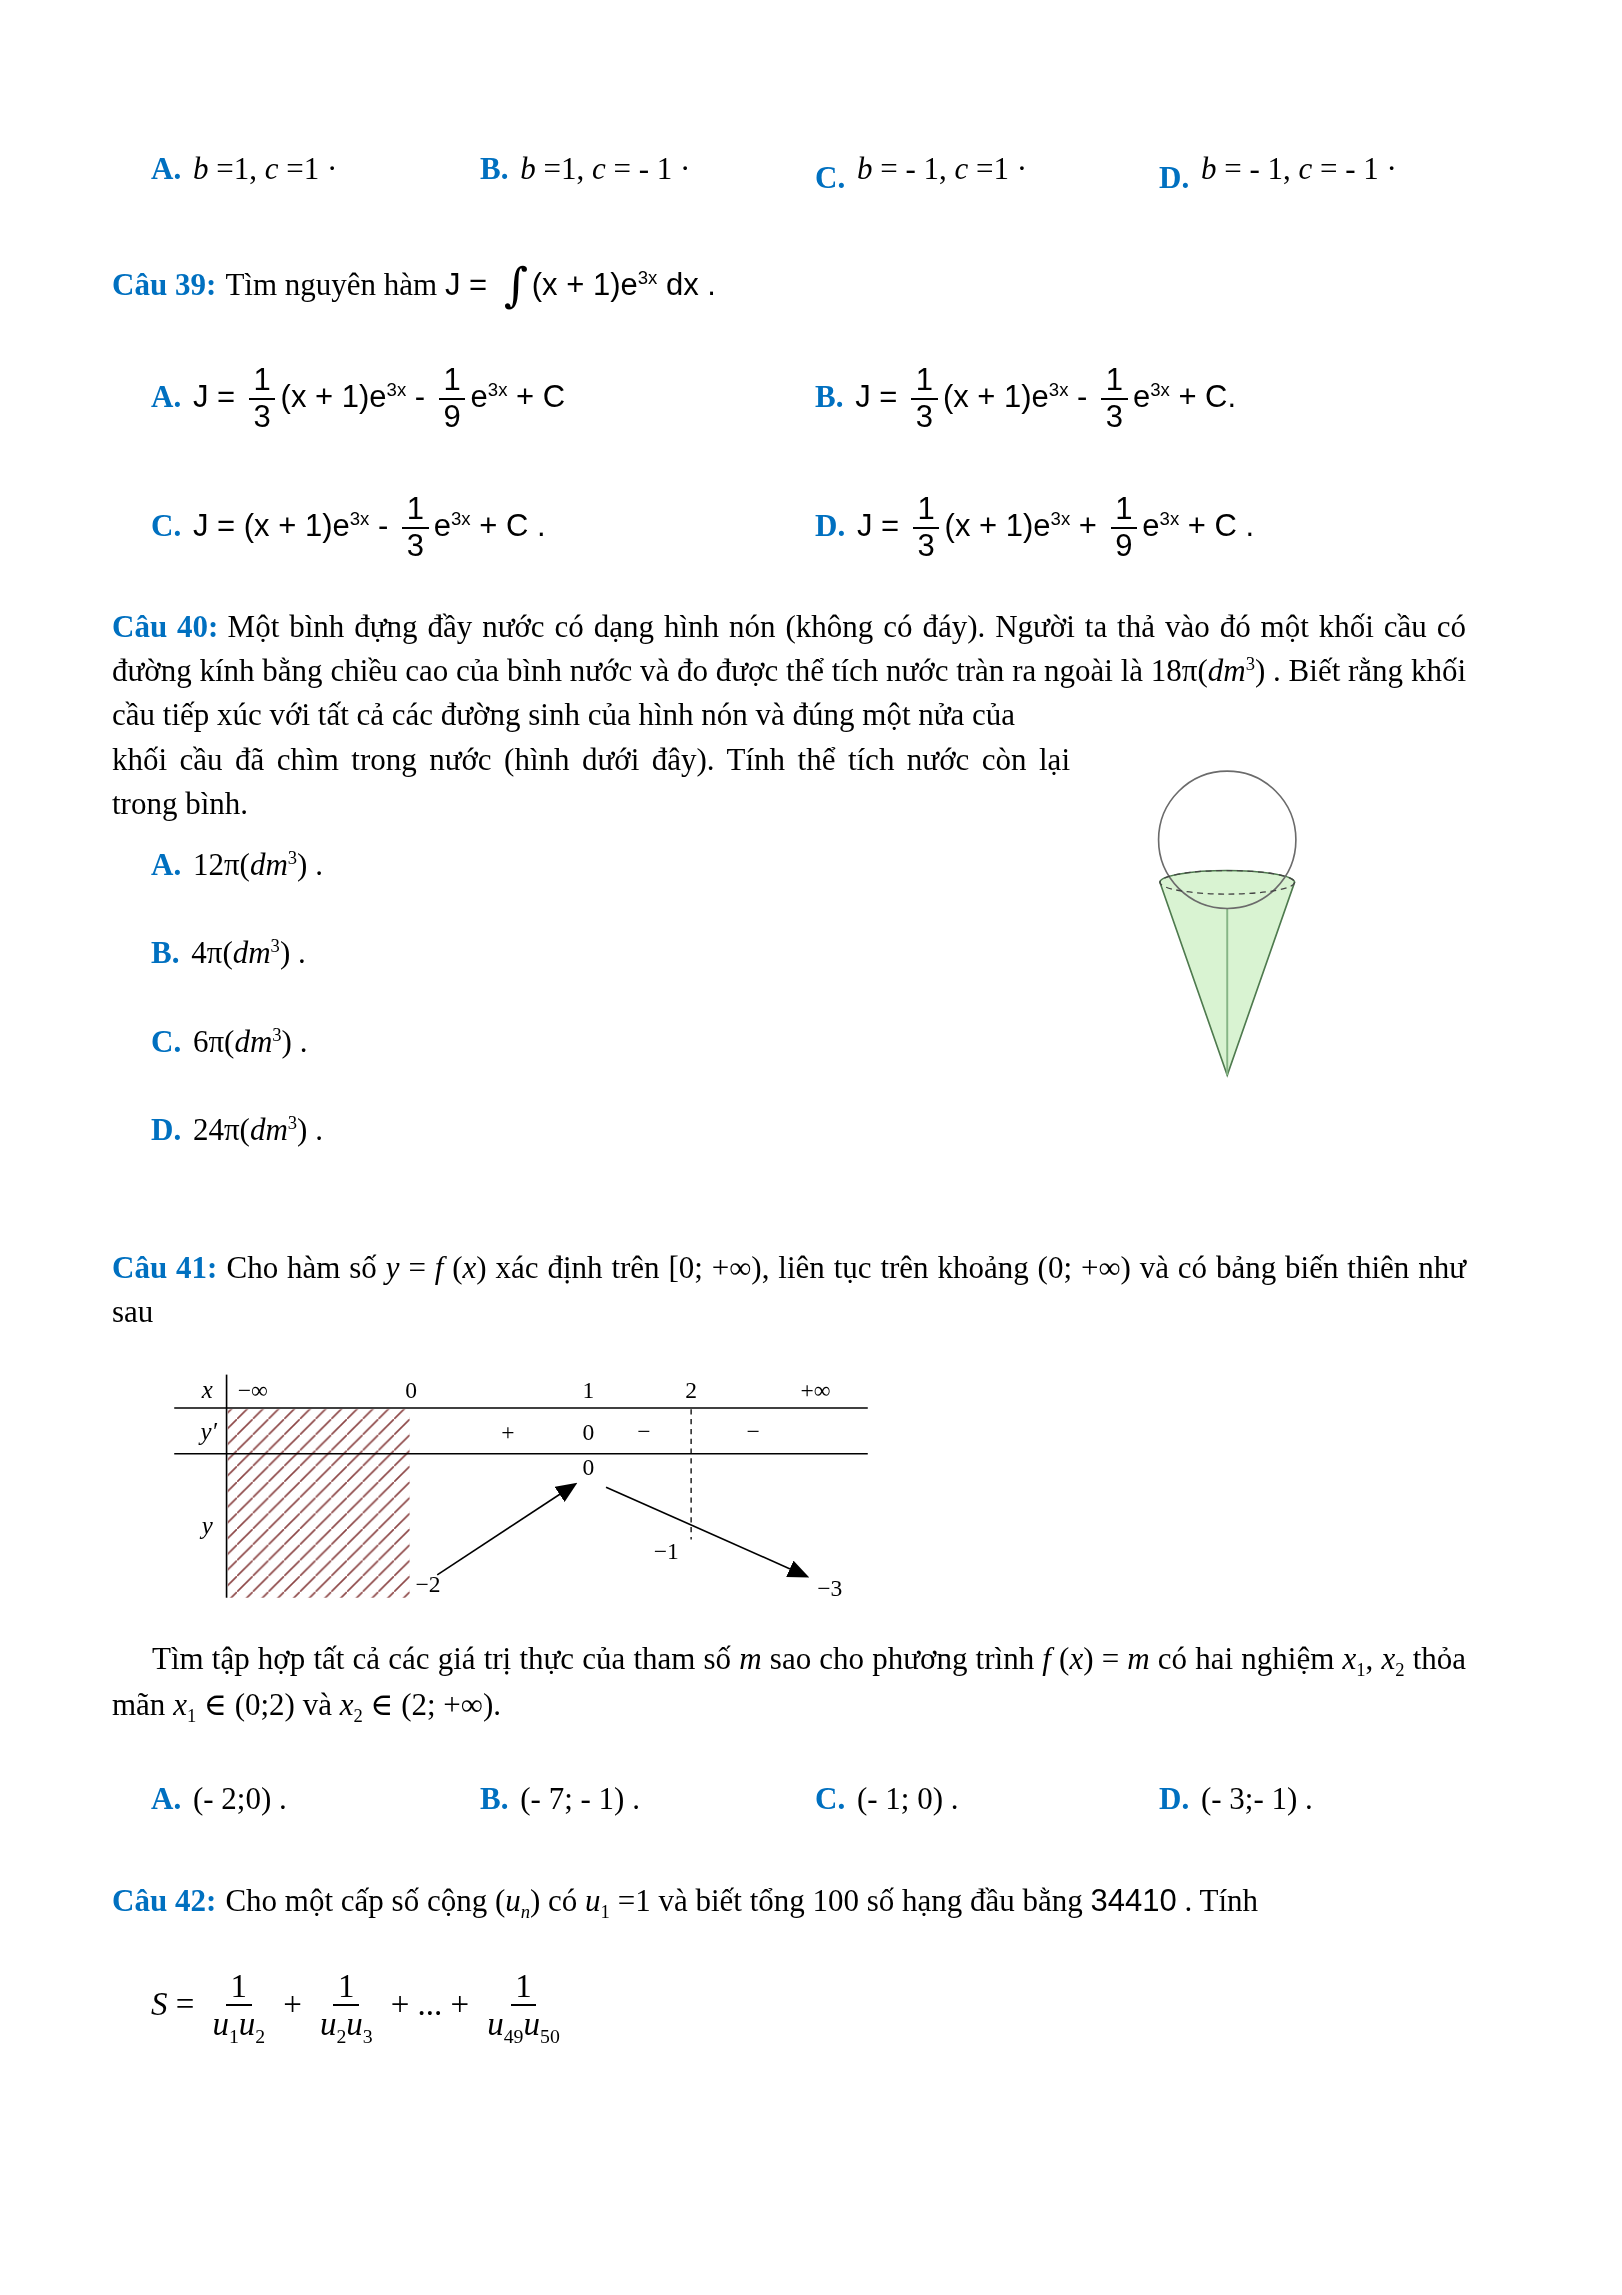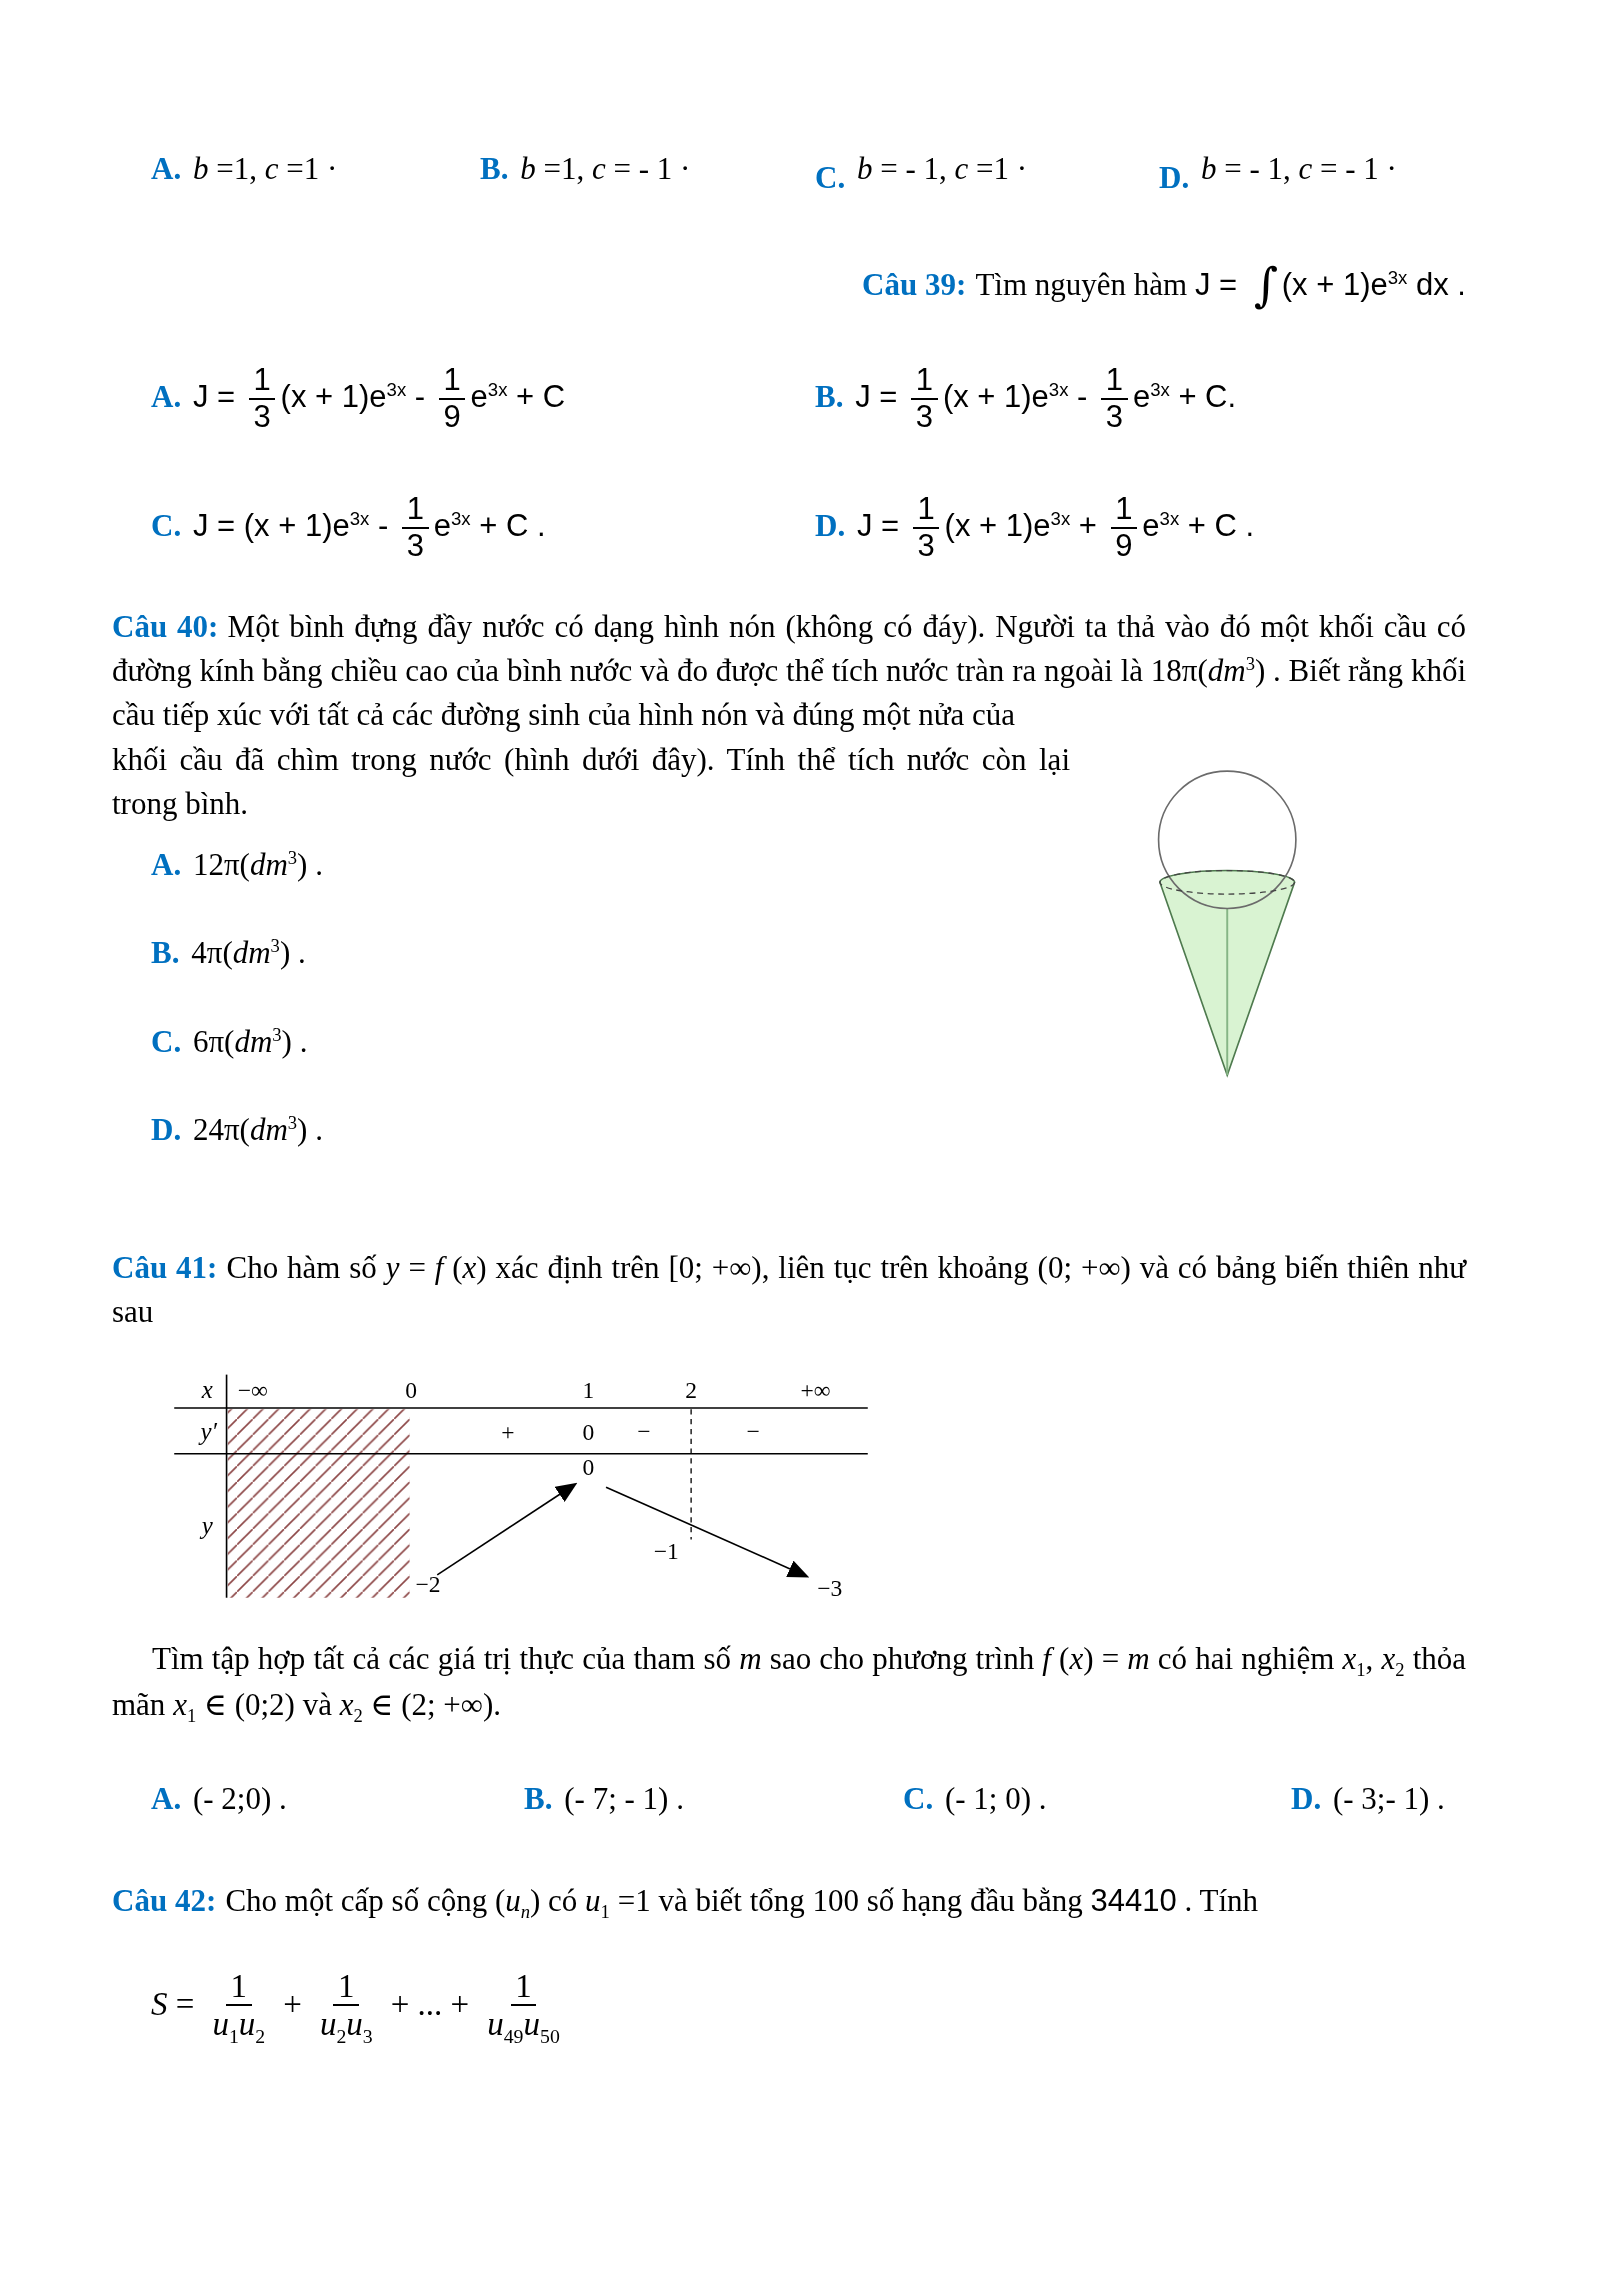--- a/index.html
+++ b/index.html
@@ -10,21 +10,21 @@
     font-size:31px; color:#000;
   }
   .page { width:100%; height:100%; padding:151px 157px 0 112px; }
 
   .qlabel { color:#0070c0; font-weight:700; margin-right:9.2px; }
   .opt-letter { color:#0070c0; font-weight:700; margin-right:11.8px; }
   .sans-math { font-family:"Liberation Sans","DejaVu Sans",sans-serif; }
   .mathtext i, .sans-math i { font-style:italic; }
 
   p.just { text-align:justify; }
-  .stem { line-height:1.42;text-align:right; }
+  .stem { line-height:1.42; }
   sup { font-size:.6em; }
   sub { font-size:.6em; }
 
   .frac { display:inline-flex; flex-direction:column; align-items:center;
           vertical-align:middle; margin:3.9px 5.2px; line-height:1.12; }
   .frac .fn { padding:0 4.6px; border-bottom:2px solid currentColor; }
   .frac .fd { padding:0 4.6px; }
   .intg { font-size:1.5em; vertical-align:-0.12em; margin:0 3.9px 0 7.9px; font-family:"DejaVu Serif",serif; }
 
   .opts-row4 { display:grid; grid-template-columns:329px 335px 344px auto;
@@ -39,21 +39,21 @@
   .q40 { margin-top:38px; }
   .figure-cone { float:right; width:249px; margin:7.9px 111px 15.7px 36px; }
   .opts-vert { margin-top:21px; }
   .opts-vert .opt { padding-left:39px; margin-bottom:52px; }
 
   .q41 { clear:both; margin-top:98px; }
   .figure-table { margin:38px 0 0 62px; }
   .tbl-var { font-style:italic; font-size:38px; font-family:"Liberation Serif","DejaVu Serif",serif; }
   .tbl-tick { font-size:36px; font-family:"Liberation Serif","DejaVu Serif",serif; }
   .indent { text-indent:40px; margin-top:28px; }
-  .q41-opts { margin-top:51px;gap:44px; }
+  .q41-opts { margin-top:51px; }
 
   .q42 { margin-top:62px; }
   .formula { margin:38px 0 0 39px; font-size:33px; }
 </style>
 </head>
 <body>
 
 <div class="page">
 
   <div class="opts-row4">

